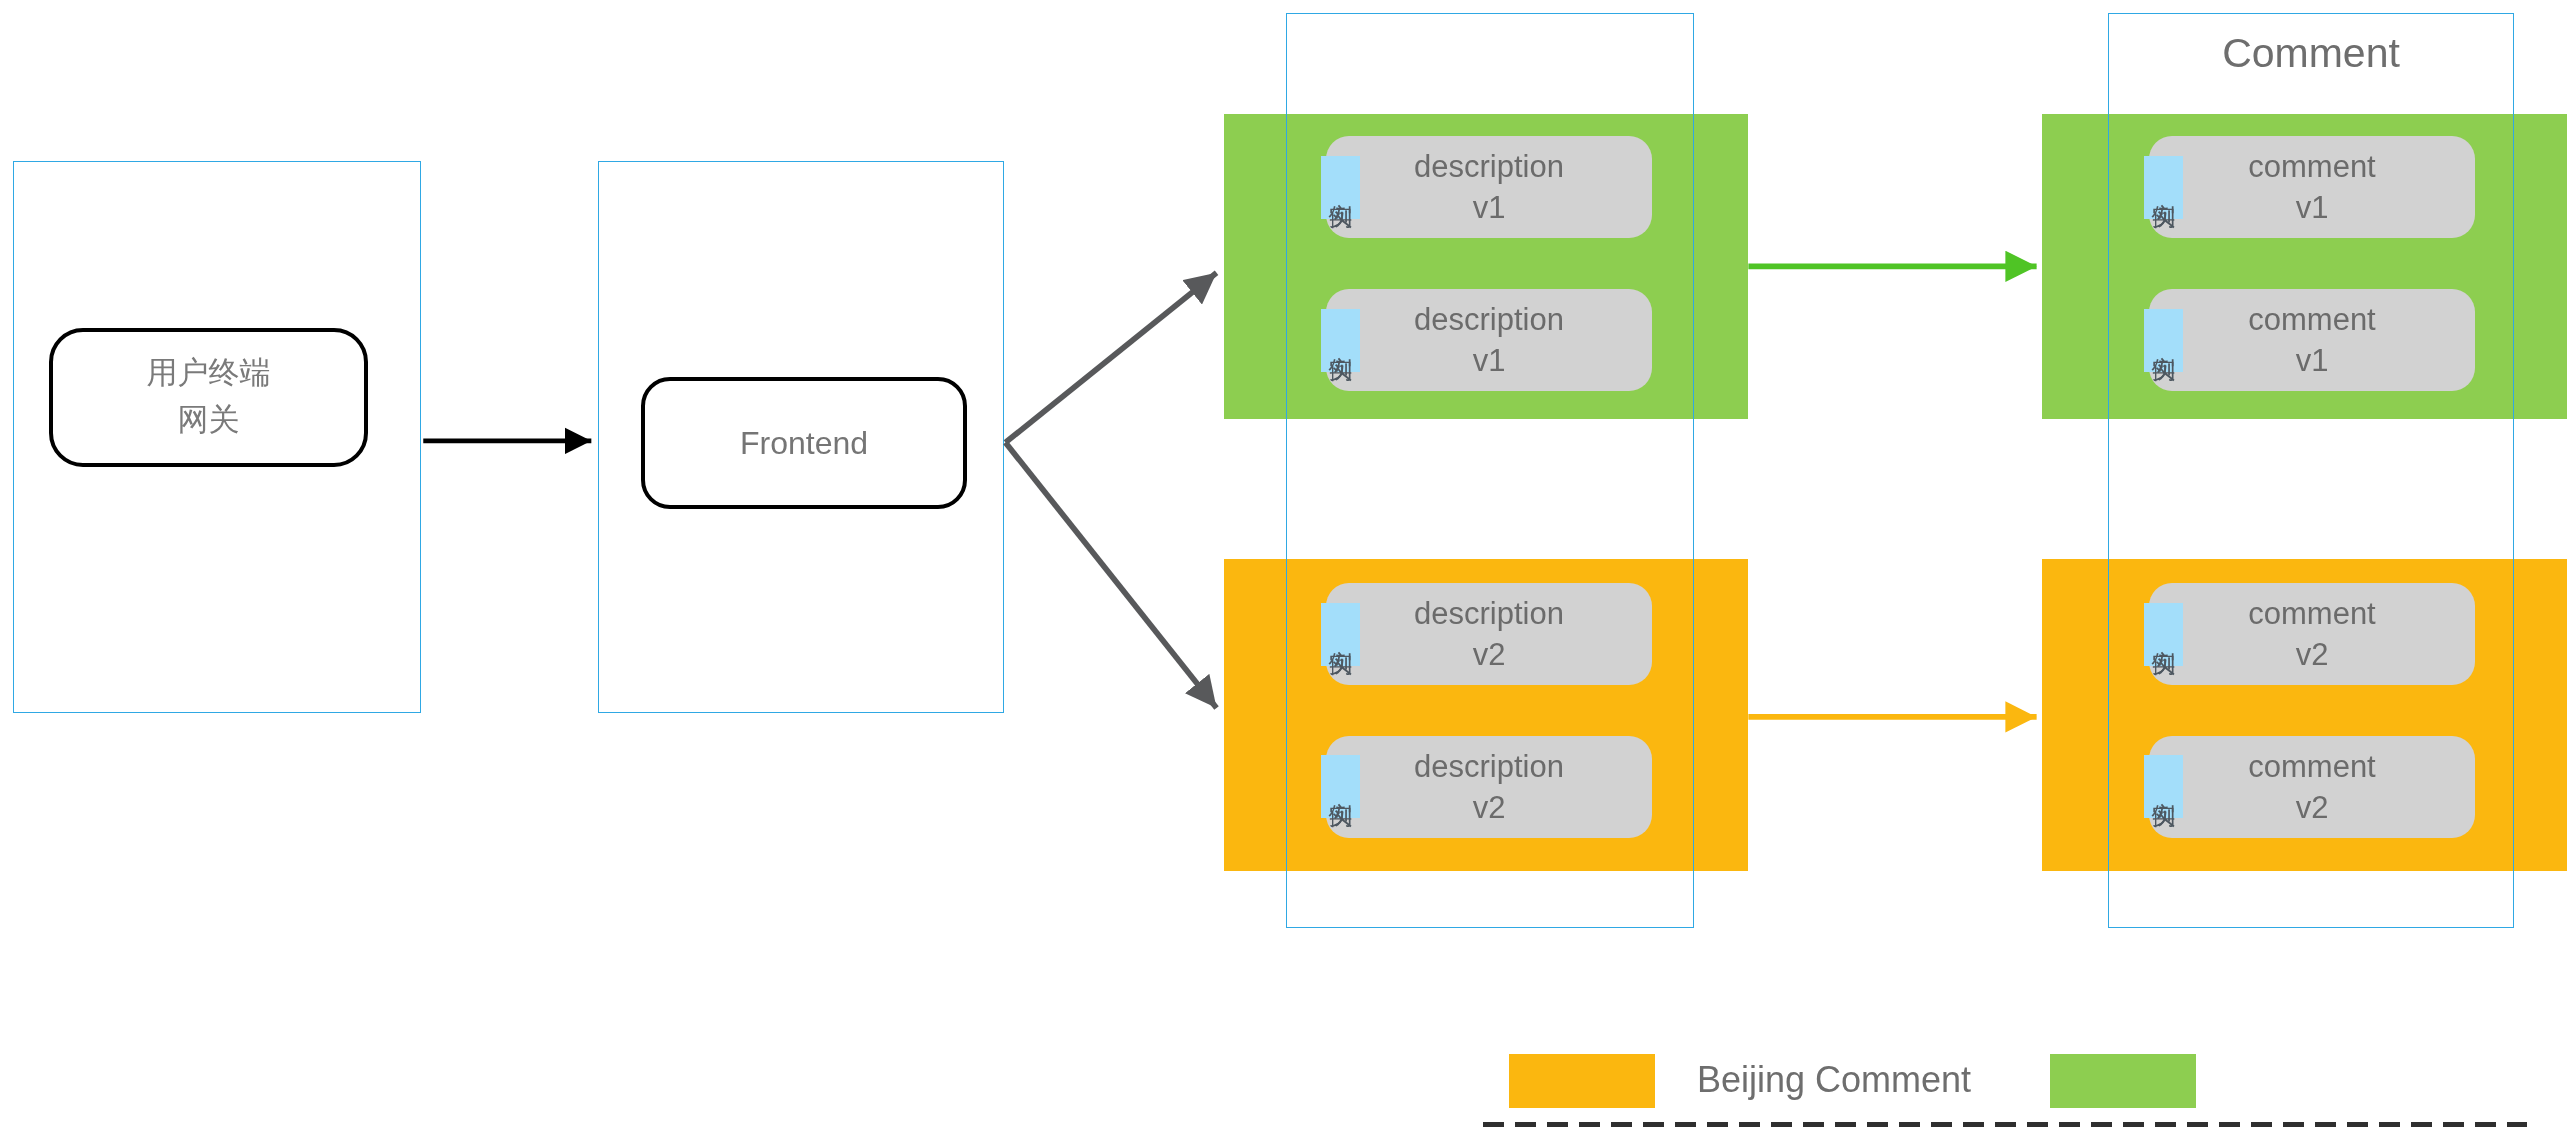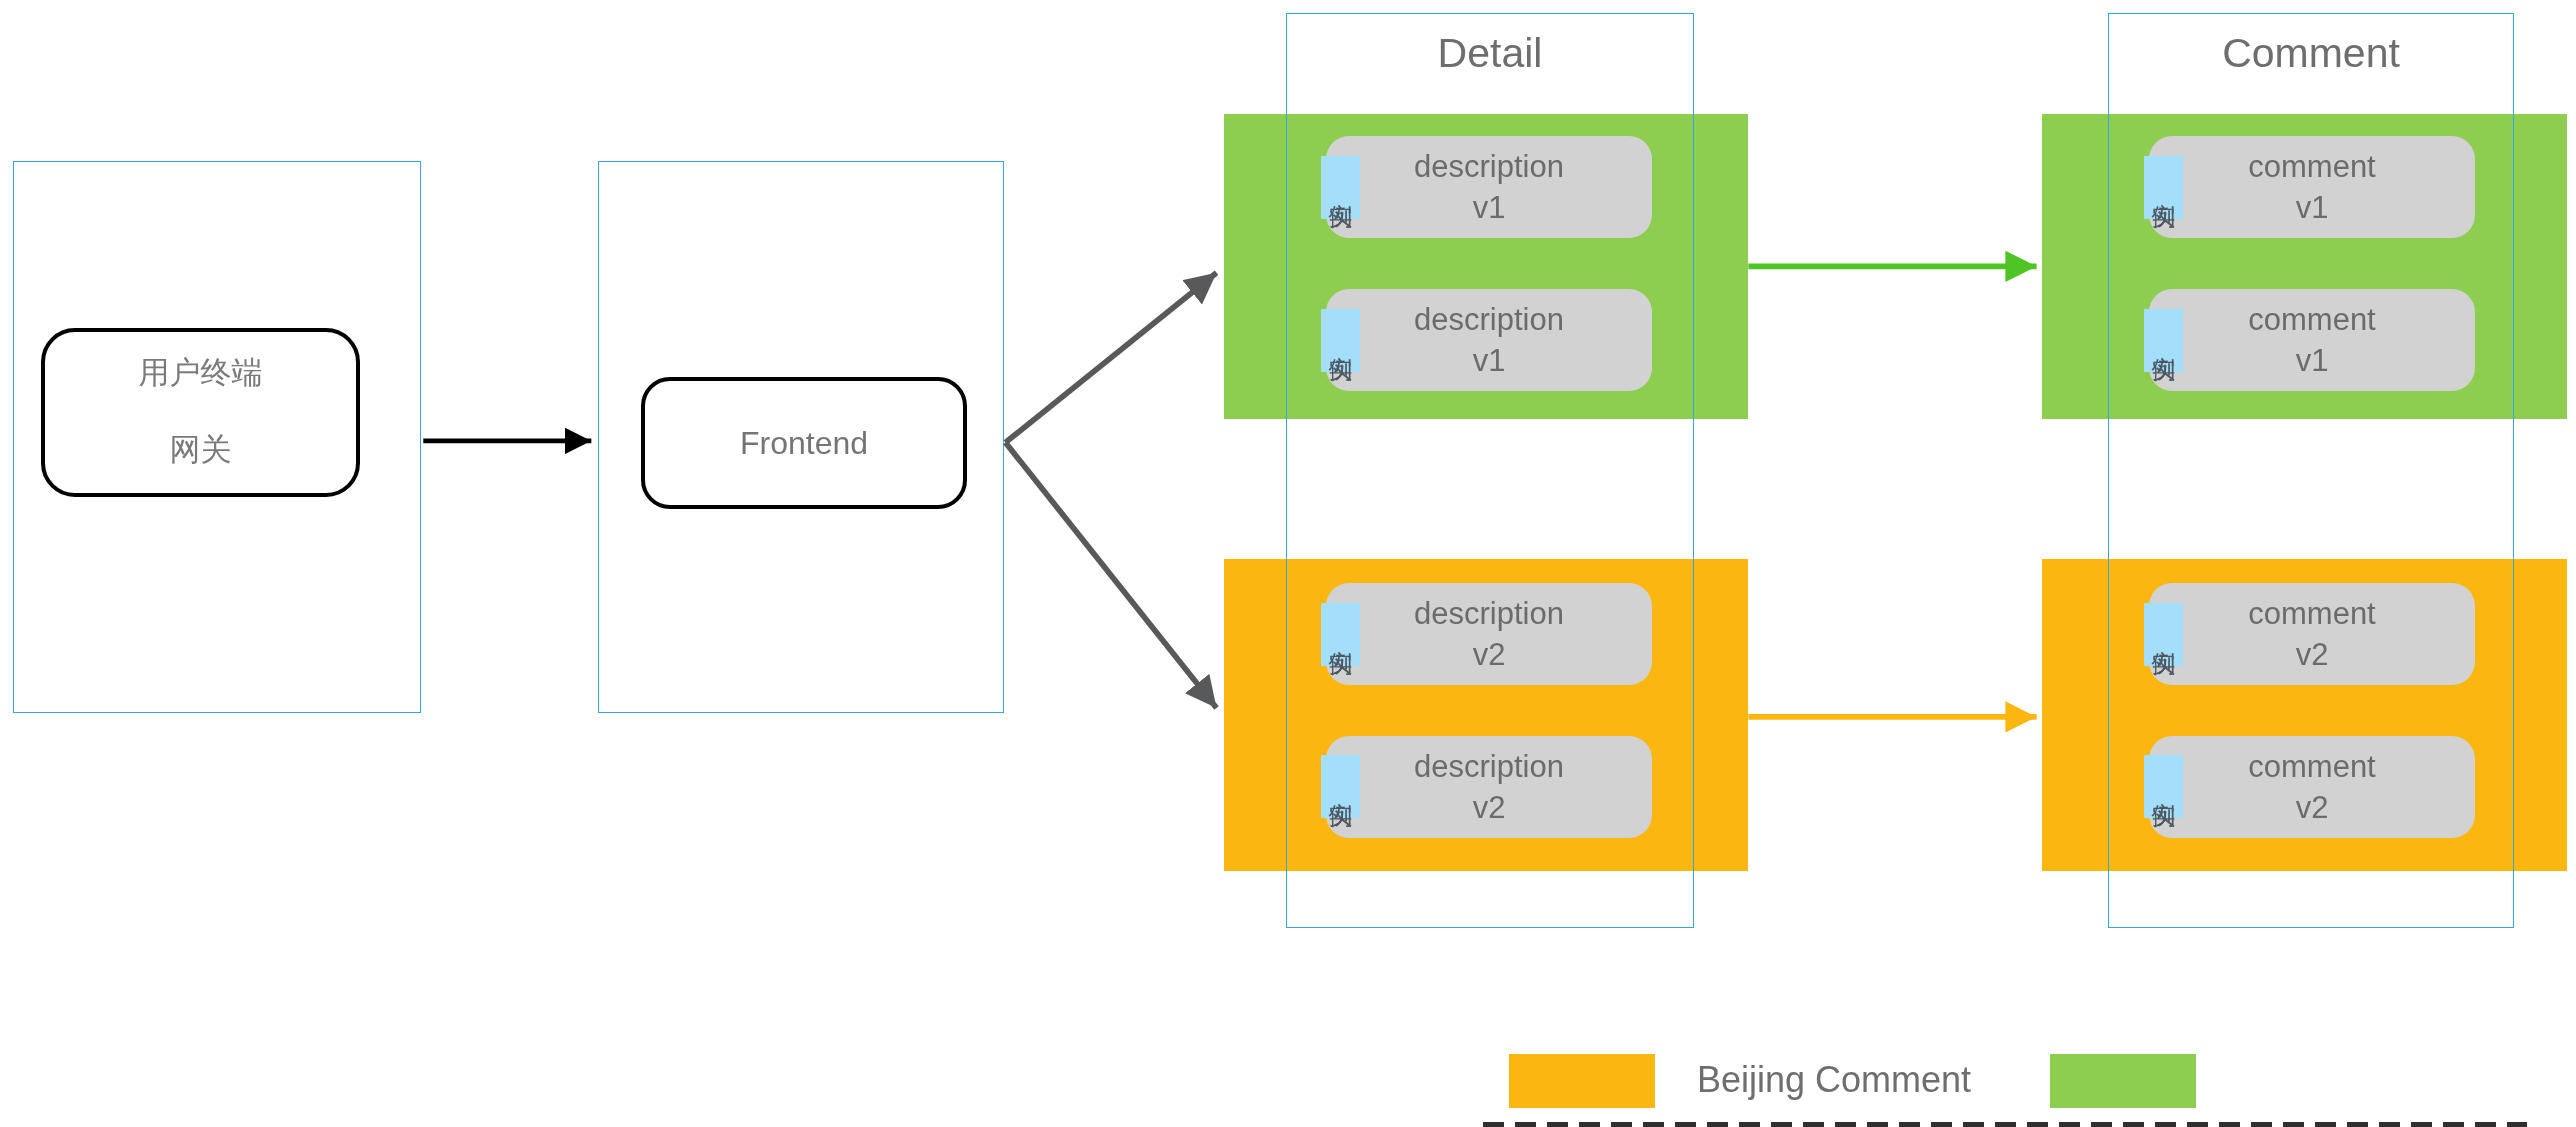--- a/index.html
+++ b/index.html
@@ -84,24 +84,23 @@
   <div class="band hz abs" style="left:1224px;top:114px;width:524px;height:305px;"></div>
   <div class="band bj abs" style="left:1224px;top:559px;width:524px;height:312px;"></div>
   <div class="band hz abs" style="left:2042px;top:114px;width:525px;height:305px;"></div>
   <div class="band bj abs" style="left:2042px;top:559px;width:525px;height:312px;"></div>
 
   <div class="colrect" style="left:13px;top:161px;width:408px;height:552px;"></div>
   <div class="colrect" style="left:598px;top:161px;width:406px;height:552px;"></div>
   <div class="colrect" style="left:1286px;top:13px;width:408px;height:915px;"></div>
   <div class="colrect" style="left:2108px;top:13px;width:406px;height:915px;"></div>
 
-  <div class="coltitle" style="left:1286px;top:31px;width:408px;">Detail</div>
   <div class="coltitle" style="left:2108px;top:31px;width:406px;">Comment</div>
 
-  <div class="node" id="terminal-node" style="left:41px;top:328px;width:319px;height:169px;">
+  <div class="node" id="terminal-node" style="left:49px;top:328px;width:319px;height:139px;">
     <div class="nline">用户终端</div>
     <div class="nline">网关</div>
   </div>
 
   <div class="node" style="left:641px;top:377px;width:326px;height:132px;border-radius:29px;">
     <div class="nline" style="font-size:32px;color:#757575;">Frontend</div>
   </div>
 
   <div class="ibox" style="left:1326px;top:136px;">
     <div>description</div>

